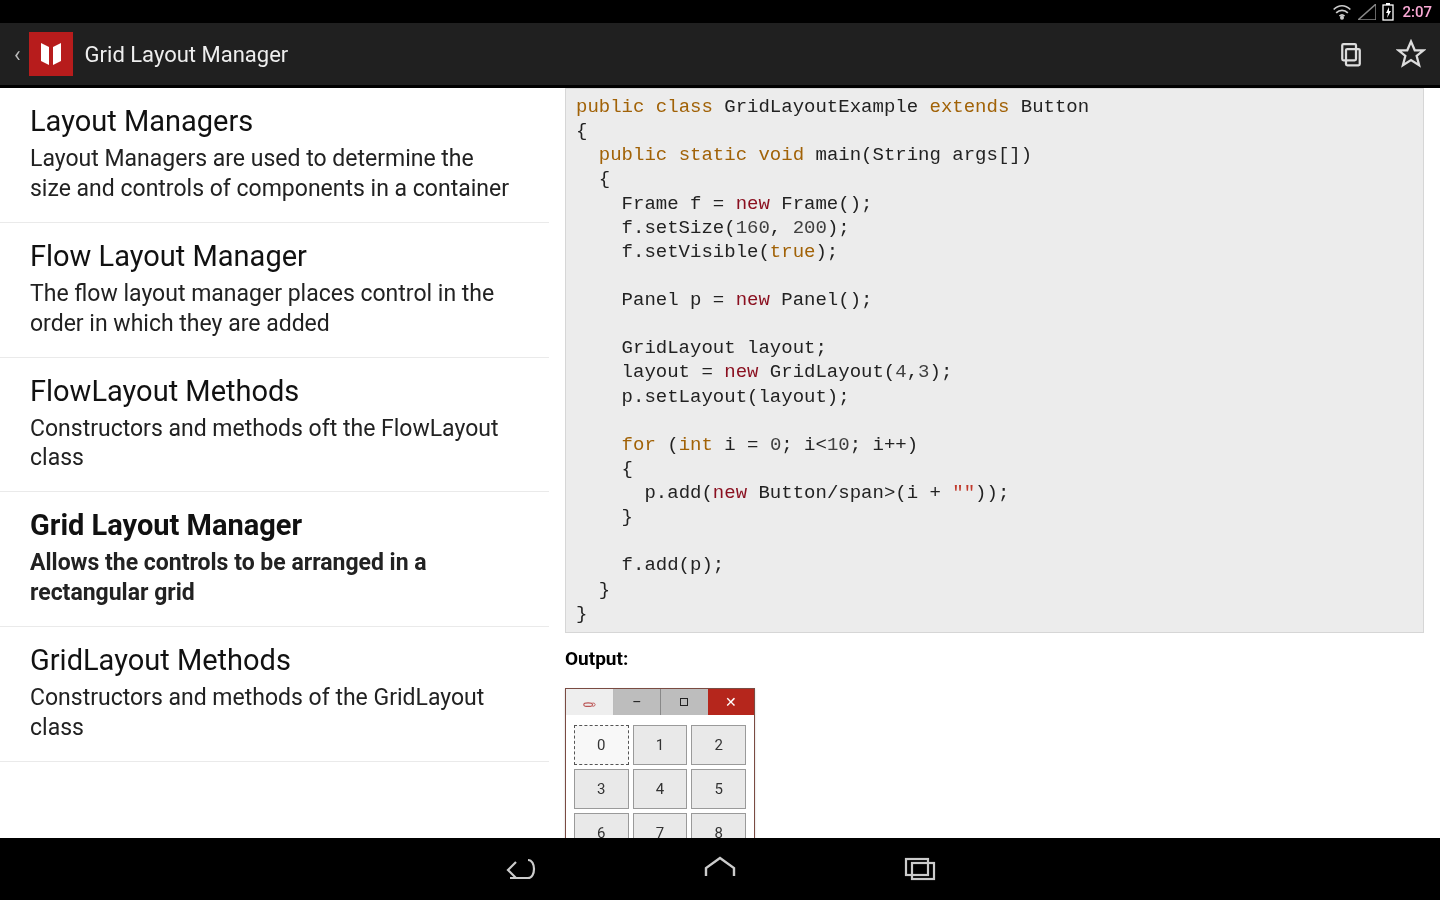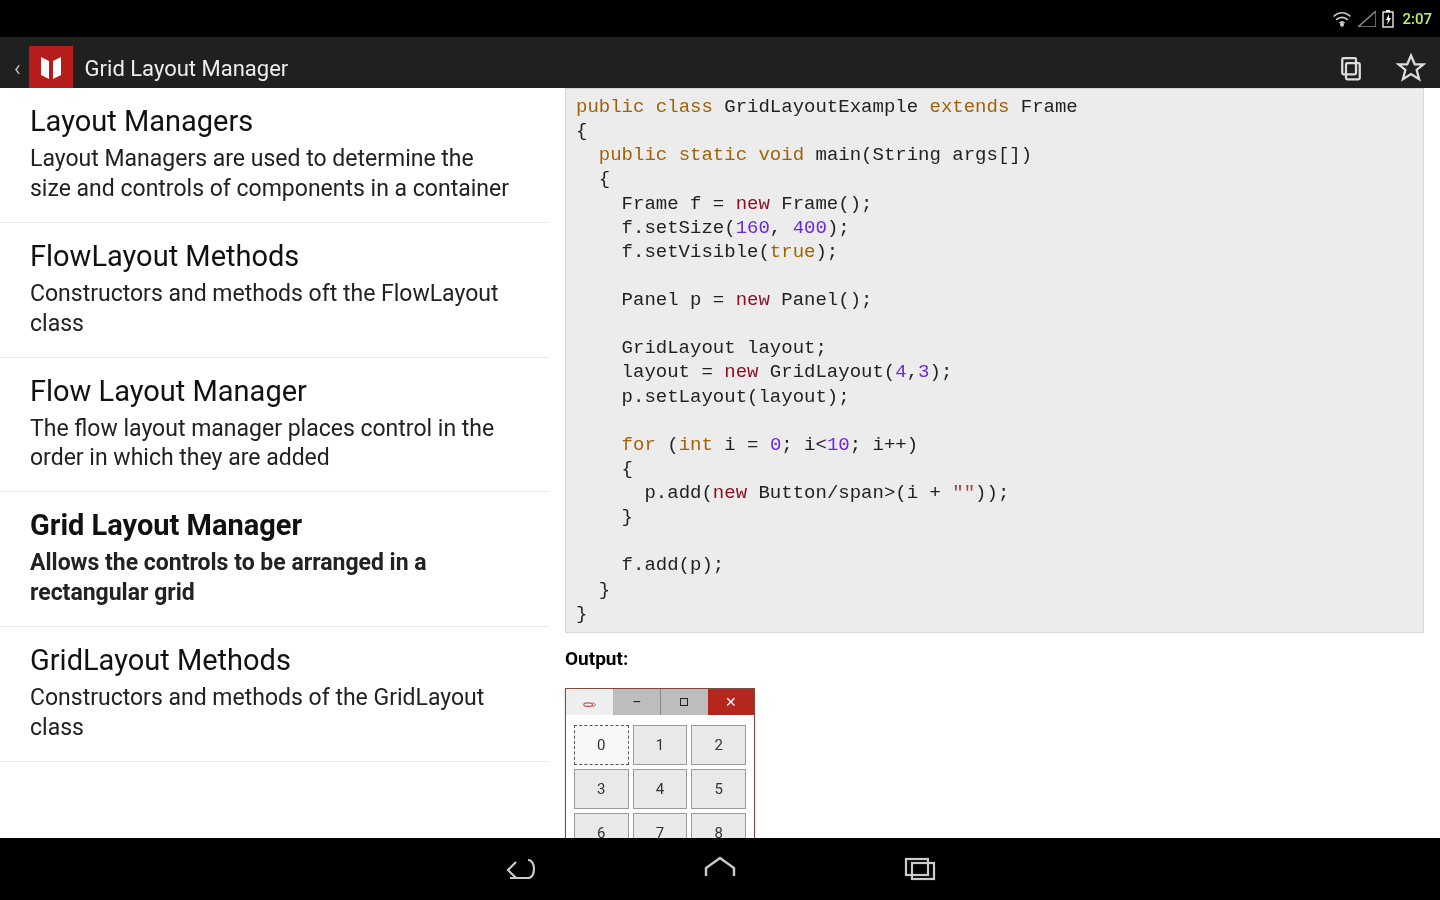--- a/index.html
+++ b/index.html
@@ -6,23 +6,23 @@
   body {
     width: 1440px;
     height: 900px;
     font-family: -apple-system, BlinkMacSystemFont, "Segoe UI", Roboto, Arial, sans-serif;
     background: #000;
     overflow: hidden;
     position: relative;
   }
   
   .statusbar {
-    height: 37px;
+    height: 23px;
     background: #000;
-    color: #bef264;
+    color: #f9a8d4;
     display: flex;
     justify-content: flex-end;
     align-items: center;
     padding: 0 8px;
     font-size: 15px;
     gap: 6px;
   }
   .statusbar svg { display: block; }
   .status-time { margin-left: 2px; font-weight: 500; }
   
@@ -101,21 +101,21 @@
     padding: 6px 10px 6px 10px;
     font-family: "Courier New", monospace;
     font-size: 19px;
     line-height: 1.27;
     white-space: pre;
     color: #222;
     margin-bottom: 14px;
   }
   .kw { color: #a16207; }
   .newkw { color: #8a0f1f; }
-  .num { color: #6d28d9; }
+  .num { color: #404040; }
   .str { color: #c0392b; }
   .output-label {
     font-size: 19px;
     font-weight: 700;
     color: #000;
     margin-bottom: 18px;
   }
   
   .outwin {
     width: 190px;
@@ -232,44 +232,44 @@
 </div>
 
 <div class="content">
 
   <div class="leftlist">
     <div class="li">
       <div class="li-title">Layout Managers</div>
       <div class="li-desc">Layout Managers are used to determine the size and controls of components in a container</div>
     </div>
     <div class="li">
+      <div class="li-title">Flow Layout Manager</div>
+      <div class="li-desc">The flow layout manager places control in the order in which they are added</div>
+    </div>
+    <div class="li">
       <div class="li-title">FlowLayout Methods</div>
       <div class="li-desc">Constructors and methods oft the FlowLayout class</div>
-    </div>
-    <div class="li">
-      <div class="li-title">Flow Layout Manager</div>
-      <div class="li-desc">The flow layout manager places control in the order in which they are added</div>
     </div>
     <div class="li selected">
       <div class="li-title">Grid Layout Manager</div>
       <div class="li-desc">Allows the controls to be arranged in a rectangular grid</div>
     </div>
     <div class="li">
       <div class="li-title">GridLayout Methods</div>
       <div class="li-desc">Constructors and methods of the GridLayout class</div>
     </div>
   </div>
 
   <div class="rightpane">
-    <div class="codeblock"><span class="kw">public</span> <span class="kw">class</span> <span>GridLayoutExample</span> <span class="kw">extends</span> <span>Frame</span>
+    <div class="codeblock"><span class="kw">public</span> <span class="kw">class</span> <span>GridLayoutExample</span> <span class="kw">extends</span> <span>Button</span>
 <span>{</span>
   <span class="kw">public</span> <span class="kw">static</span> <span class="kw">void</span> <span>main(String args[])</span>
   <span>{</span>
     <span>Frame f = </span><span class="newkw">new</span><span> Frame();</span>
-    <span>f.setSize(</span><span class="num">160</span><span>, </span><span class="num">400</span><span>);</span>
+    <span>f.setSize(</span><span class="num">160</span><span>, </span><span class="num">200</span><span>);</span>
     <span>f.setVisible(</span><span class="kw">true</span><span>);</span>
 
     <span>Panel p = </span><span class="newkw">new</span><span> Panel();</span>
 
     <span>GridLayout layout;</span>
     <span>layout = </span><span class="newkw">new</span><span> GridLayout(</span><span class="num">4</span><span>,</span><span class="num">3</span><span>);</span>
     <span>p.setLayout(layout);</span>
 
     <span class="kw">for</span><span> (</span><span class="kw">int</span><span> i = </span><span class="num">0</span><span>; i&lt;</span><span class="num">10</span><span>; i++)</span>
     <span>{</span>

